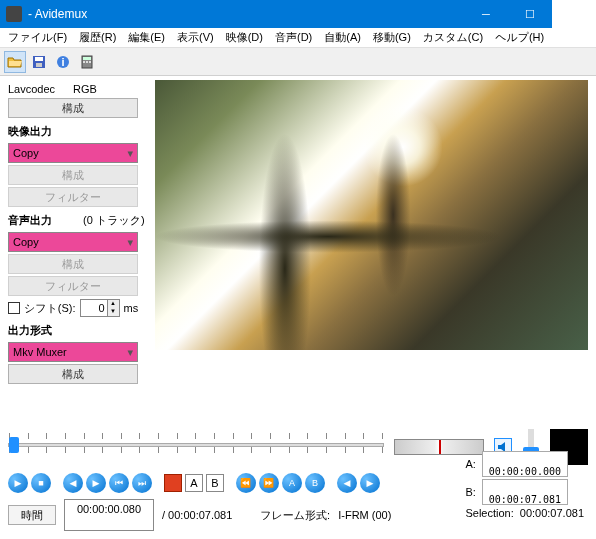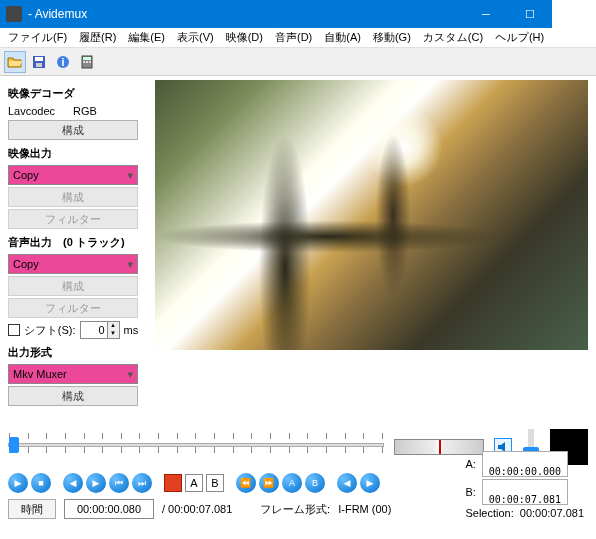--- a/index.html
+++ b/index.html
@@ -59,21 +59,21 @@
 .black-preview { width: 38px; height: 36px; background: #000; margin-left: 6px; }
 
 .controls { display: flex; align-items: center; gap: 3px; margin-top: 6px; }
 .ctrl-btn { width: 20px; height: 20px; border-radius: 50%; background: radial-gradient(circle at 30% 30%, #6ac0ff, #0070d0); display: flex; align-items: center; justify-content: center; color: #fff; font-size: 9px; }
 .ctrl-sq { width: 18px; height: 18px; border: 1px solid #888; display: flex; align-items: center; justify-content: center; background: #fff; }
 .ctrl-sq.red { background: #e04020; border-color: #a02000; }
 .ctrl-gap { width: 6px; }
 
 .status-row { display: flex; align-items: center; gap: 8px; margin-top: 6px; }
 .time-btn { width: 48px; height: 20px; border: 1px solid #aaa; background: #f4f4f4; text-align: center; line-height: 18px; }
-.time-field { width: 90px; height: 20px; border: 1px solid #888; background: #fff; text-align: center; line-height: 18px; }
+.time-field { width: 90px; height: 32px; border: 1px solid #888; background: #fff; text-align: center; line-height: 18px; }
 
 .ab-panel { position: absolute; right: 12px; bottom: 18px; font-size: 11px; }
 .ab-row { display: flex; align-items: center; gap: 6px; margin: 2px 0; }
 .ab-val { width: 86px; height: 18px; border: 1px solid #aaa; background: #fff; padding: 12px 4px; line-height: 16px; text-align: center; font-family: monospace; font-size: 10px; }
 
 svg { width: 16px; height: 16px; }
 </style>
 </head>
 <body>
 
@@ -126,35 +126,34 @@
         <rect x="4" y="3" width="8" height="3" fill="#cfd"></rect>
         <rect x="4" y="7" width="2" height="2" fill="#ddd"></rect>
         <rect x="7" y="7" width="2" height="2" fill="#ddd"></rect>
         <rect x="10" y="7" width="2" height="2" fill="#ddd"></rect>
       </svg>
   </div>
 </div>
 
 <div class="main">
   <div class="sidebar">
-    <div class="sidebar-heading">映像デコーダ</div>
     <div class="sidebar-row">
       <span>Lavcodec</span>
       <span style="margin-left:10px">RGB</span>
     </div>
     <div class="sidebar-btn">構成</div>
 
     <div class="sidebar-heading">映像出力</div>
     <div class="sidebar-select">
         <span>Copy</span>
       </div>
     <div class="sidebar-btn disabled">構成</div>
     <div class="sidebar-btn disabled">フィルター</div>
 
-    <div class="sidebar-heading"><span>音声出力</span> <span style="font-weight:bold;margin-left:8px">(0 トラック)</span></div>
+    <div class="sidebar-heading"><span>音声出力</span> <span style="font-weight:normal;margin-left:28px">(0 トラック)</span></div>
     <div class="sidebar-select">
         <span>Copy</span>
       </div>
     <div class="sidebar-btn disabled">構成</div>
     <div class="sidebar-btn disabled">フィルター</div>
     <div class="shift-row">
       <div class="checkbox"></div>
       <span>シフト(S):</span>
       <div class="spinner">
         <div class="spinner-val">0</div>

